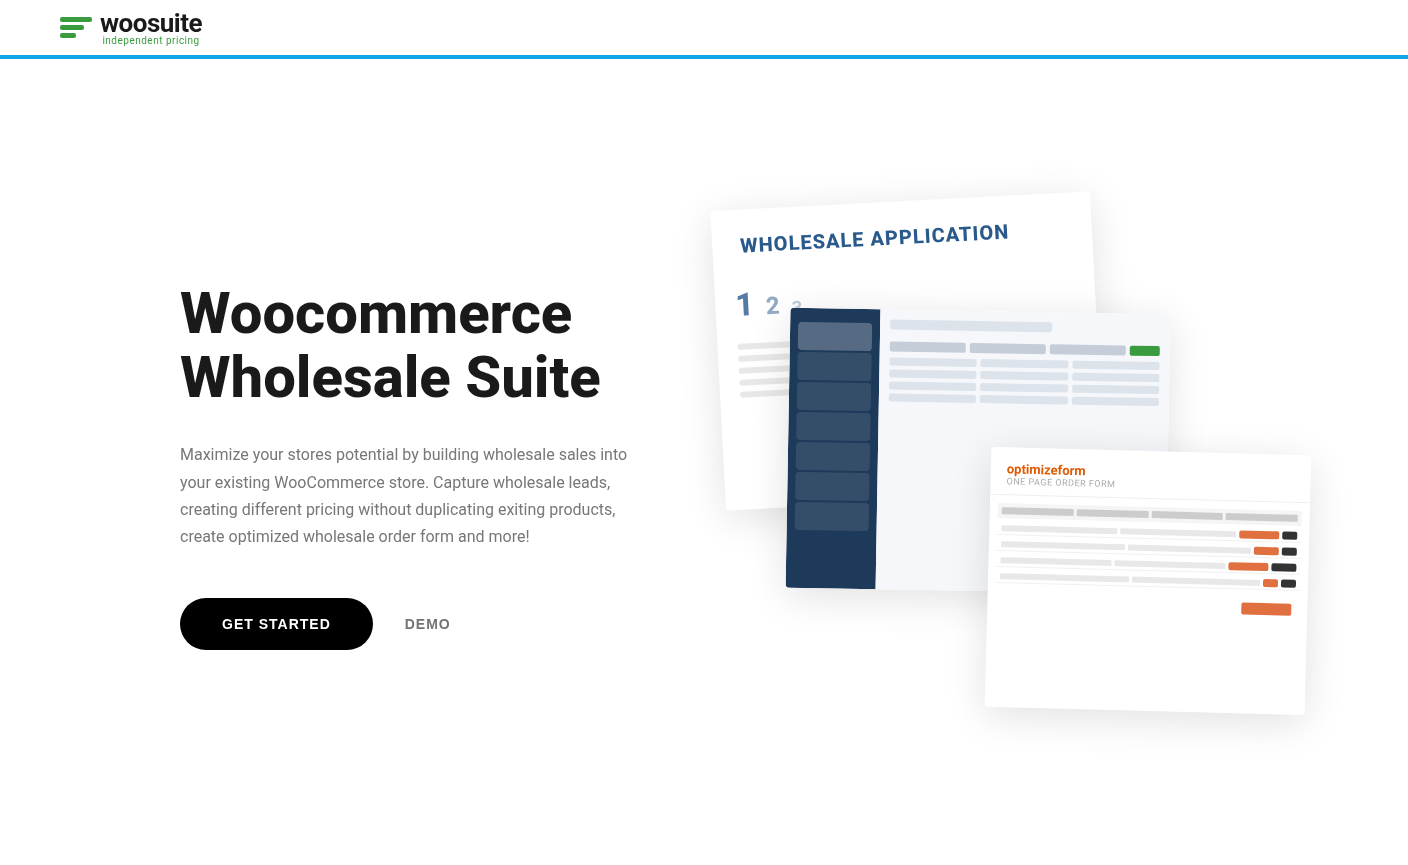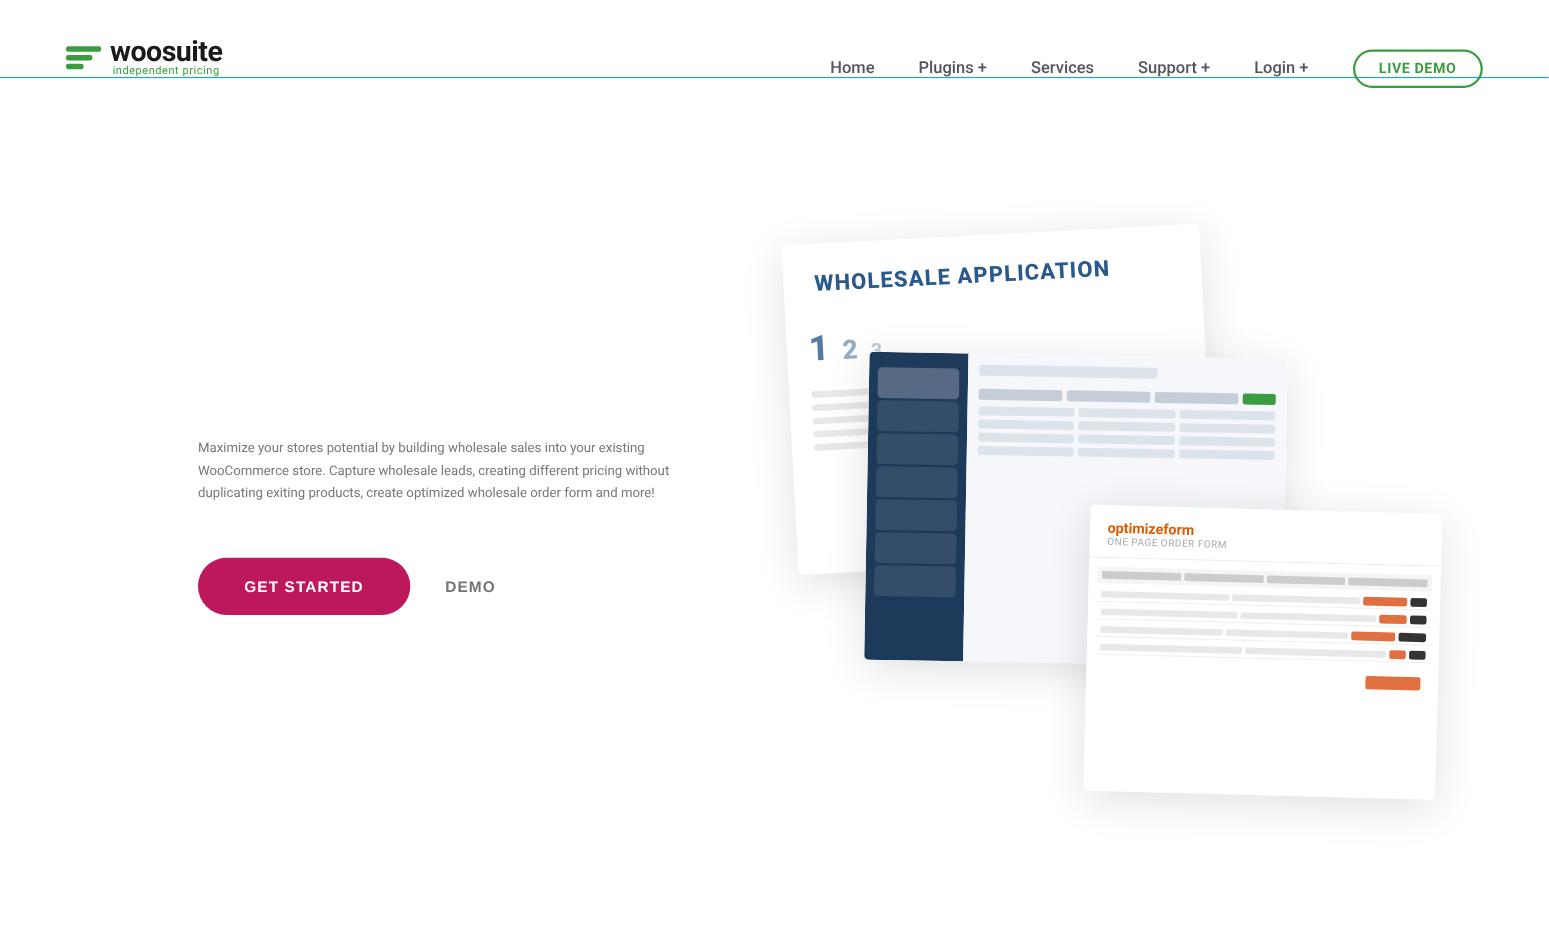--- a/index.html
+++ b/index.html
@@ -13,25 +13,25 @@
       background: #fff;
       color: #333;
       width: 1408px;
       min-height: 865px;
       overflow-x: hidden;
     }
 
     
     .navbar {
       display: flex;
-      align-items: flex-end;
+      align-items: center;
       justify-content: space-between;
       padding: 0 60px;
-      height: 71px;
-      border-bottom: 1px solid #0ea5e9;
+      height: 59px;
+      border-bottom: 4px solid #0ea5e9;
       background: #fff;
     }
 
     .navbar-logo {
       display: flex;
       align-items: center;
       gap: 8px;
     }
 
     .logo-icon {
@@ -112,35 +112,35 @@
 
     .hero-title {
       font-size: 58px;
       font-weight: 800;
       color: #1a1a1a;
       line-height: 1.1;
       margin-bottom: 32px;
     }
 
     .hero-description {
-      font-size: 12px;
+      font-size: 16px;
       color: #777;
       line-height: 1.7;
       margin-bottom: 48px;
       max-width: 460px;
     }
 
     .hero-buttons {
       display: flex;
       align-items: center;
       gap: 32px;
     }
 
     .btn-get-started {
-      background: #be185d;
+      background: #000000;
       color: #fff;
       border: none;
       border-radius: 30px;
       padding: 18px 42px;
       font-size: 14px;
       font-weight: 700;
       letter-spacing: 1px;
       text-transform: uppercase;
       cursor: pointer;
     }
@@ -394,53 +394,28 @@
       <div class="logo-line"></div>
       <div class="logo-line" style="width:24px;"></div>
       <div class="logo-line" style="width:16px;"></div>
     </div>
     <div class="logo-text-wrap">
       <span class="logo-main">woosuite</span>
       <span class="logo-sub">independent pricing</span>
     </div>
   </div>
 
-  <ul class="navbar-nav">
-    <li>
-      <a href="#">Home</a>
-    </li>
-    <li>
-      <a href="#">
-        <span>Plugins</span>
-        <span> +</span>
-      </a>
-    </li>
-    <li>
-      <a href="#">Services</a>
-    </li>
-    <li>
-      <a href="#">
-        <span>Support</span>
-        <span> +</span>
-      </a>
-    </li>
-    <li>
-      <a href="#">
-        <span>Login</span>
-        <span> +</span>
-      </a>
-    </li>
-    <li>
-      <a href="#" class="nav-live-demo">LIVE DEMO</a>
-    </li>
-  </ul>
 </nav>
 
 <section class="hero">
   <div class="hero-content">
+    <h1 class="hero-title">
+      <span>Woocommerce</span><br>
+      <span>Wholesale Suite</span>
+    </h1>
     <p class="hero-description">Maximize your stores potential by building wholesale sales into your existing WooCommerce store. Capture wholesale leads, creating different pricing without duplicating exiting products, create optimized wholesale order form and more!</p>
     <div class="hero-buttons">
       <button class="btn-get-started">GET STARTED</button>
       <button class="btn-demo">DEMO</button>
     </div>
   </div>
 
   <div class="hero-images">
 
     <div class="screenshot-card card-wholesale">

